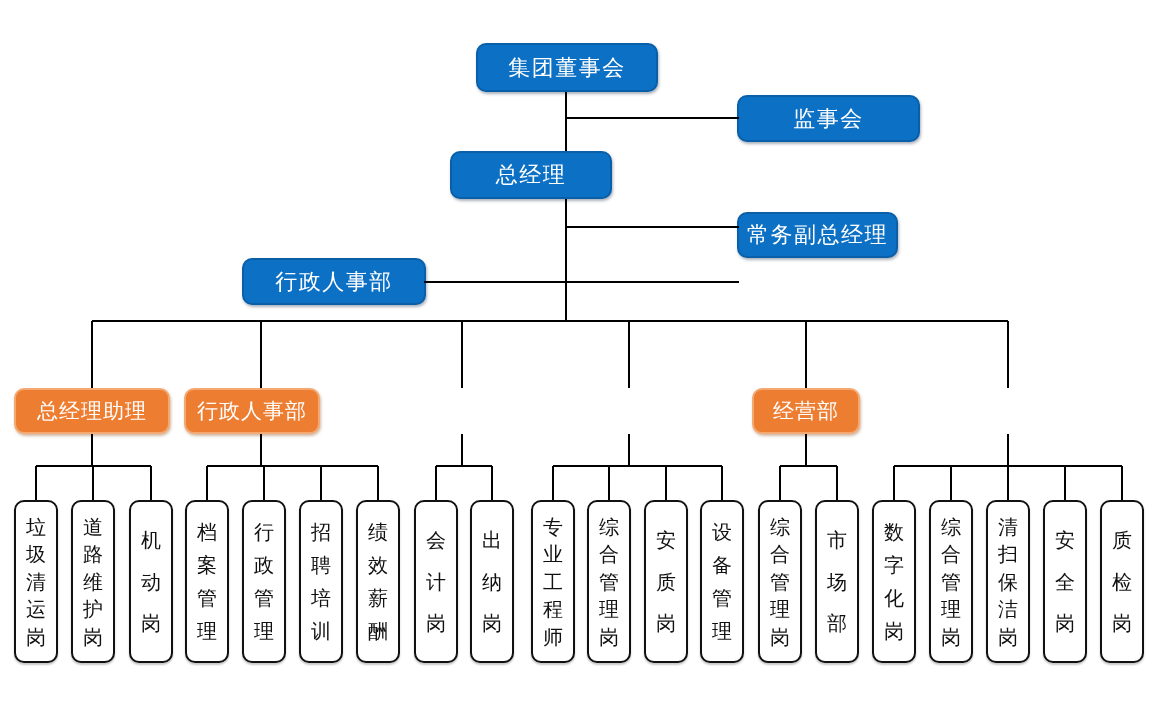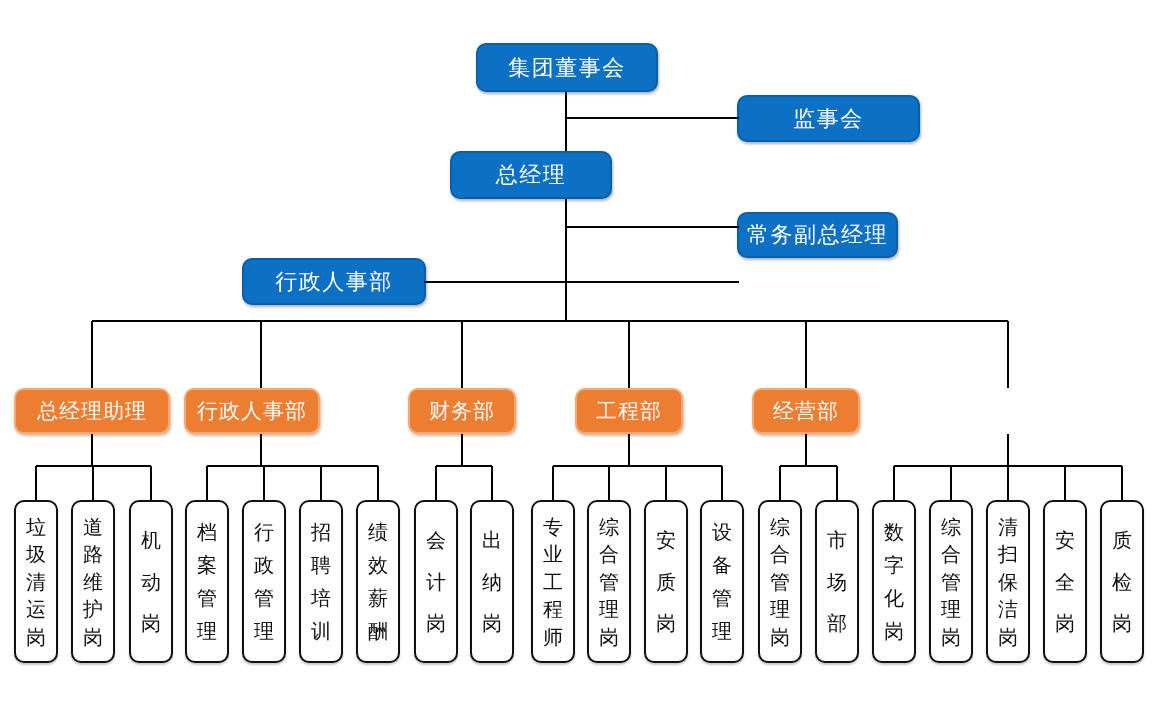--- a/index.html
+++ b/index.html
@@ -40,22 +40,20 @@
 <div id="stage">
 
   <div class="node exec" style="left:476px;top:43px;width:182px;height:49px">集团董事会</div>
   <div class="node exec" style="left:737px;top:95px;width:183px;height:47px">监事会</div>
   <div class="node exec" style="left:450px;top:151px;width:162px;height:48px">总经理</div>
   <div class="node exec" style="left:737px;top:212px;width:161px;height:46px">常务副总经理</div>
   <div class="node exec" style="left:242px;top:258px;width:184px;height:47px">行政人事部</div>
 
   <div class="node dept" style="left:14px;width:156px">总经理助理</div>
   <div class="node dept" style="left:184px;width:136px">行政人事部</div>
-  <div class="node dept" style="left:408px;width:108px">财务部</div>
-  <div class="node dept" style="left:575px;width:108px">工程部</div>
   <div class="node dept" style="left:752px;width:108px">经营部</div>
 
   <div class="node pos" style="left:14px">
       <span class="vtext">
         <span class="vchar">垃</span>
         <span class="vchar">圾</span>
         <span class="vchar">清</span>
         <span class="vchar">运</span>
         <span class="vchar">岗</span>
       </span>

